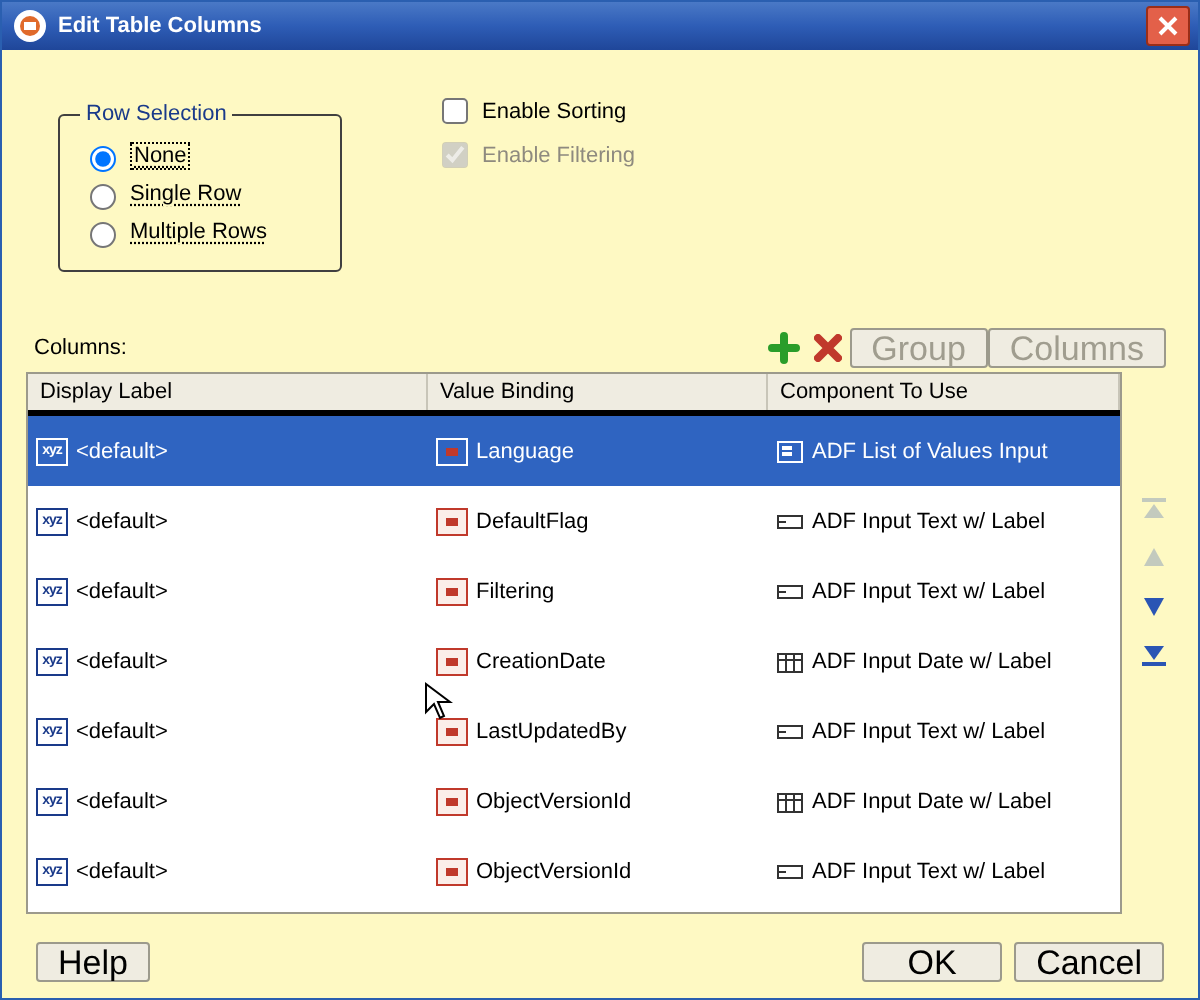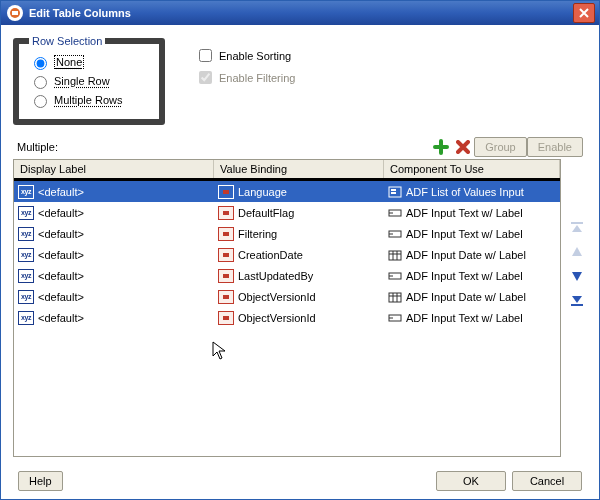--- a/index.html
+++ b/index.html
@@ -7,21 +7,21 @@
     font-family: "Segoe UI", Tahoma, Arial, sans-serif;
     font-size: 11px;
     background: #ece9d8;
     color: #000;
     overflow: hidden;
   }
   .window {
     width: 600px;
     height: 500px;
     box-sizing: border-box;
-    background: #ffffff;
+    background: #fef9c3;
     border: 1px solid #2a5fb0;
     display: flex;
     flex-direction: column;
   }
   .titlebar {
     height: 24px;
     background: linear-gradient(to bottom, #4a79c6 0%, #2e5db6 50%, #1f4699 100%);
     display: flex;
     align-items: center;
     padding: 0 4px 0 6px;
@@ -54,24 +54,24 @@
     display: flex;
     flex-direction: column;
     overflow: hidden;
   }
   .top-row {
     display: flex;
     gap: 30px;
     margin-bottom: 10px;
   }
   fieldset.row-selection {
-    border: 6px solid #404040;
+    border: 1px solid #404040;
     border-radius: 3px;
     padding: 4px 10px 8px 10px;
-    margin: 0;
+    margin: 16px;
     min-width: 120px;
   }
   fieldset.row-selection legend { color: #1a3a8a; padding: 0 3px; }
   .radio-row, .check-row {
     display: flex; align-items: center; gap: 4px; margin: 3px 0;
   }
   .radio-row label { text-decoration: underline dotted; text-underline-offset: 2px; }
   .radio-row label.focussed { border: 1px dotted #000; padding: 0 1px; }
   .checks { padding-top: 8px; }
   .disabled-text { color: #8e8a7f; }
@@ -82,21 +82,21 @@
   }
   .columns-bar .spacer { flex: 1; }
   .iconbtn {
     width: 18px; height: 18px;
     display: flex; align-items: center; justify-content: center;
     cursor: pointer;
     margin: 0 2px;
   }
   button.std {
     font-family: inherit;
-    font-size: 11px;
+    font-size: 17px;
     background: #efece1;
     border: 1px solid #9c9a8c;
     border-radius: 2px;
     height: 20px;
     padding: 0 10px;
     cursor: pointer;
   }
   button.std:disabled {
     color: #a09d8f;
     cursor: default;
@@ -125,21 +125,21 @@
     border-right: 1px solid #c8c5b8;
     box-sizing: border-box;
   }
   .c1 { width: 200px; }
   .c2 { width: 170px; }
   .c3 { flex: 1; }
   .grid-body { flex: 1; overflow: auto; }
   .row {
     display: flex;
     align-items: center;
-    height: 21px;
+    height: 35px;
   }
   .row.selected {
     background: #2f64c1;
     color: #fff;
   }
   .cell {
     padding: 1px 4px;
     display: flex;
     align-items: center;
     gap: 4px;
@@ -241,34 +241,34 @@
           <label>Enable Sorting</label>
         </div>
         <div class="check-row">
           <input type="checkbox" checked="" disabled="" style="">
           <label class="disabled-text">Enable Filtering</label>
         </div>
       </div>
     </div>
 
     <div class="columns-bar">
-      <span>Multiple:</span>
+      <span>Columns:</span>
       <span class="spacer"></span>
       <span class="iconbtn">
         <svg width="16" height="16" viewBox="0 0 16 16">
             <path d="M8 2 V14 M2 8 H14" stroke="#2a9d2a" stroke-width="4" stroke-linecap="round"></path>
           </svg>
       </span>
       <span class="iconbtn">
         <svg width="14" height="14" viewBox="0 0 14 14">
             <path d="M2 2 L12 12 M12 2 L2 12" stroke="#c0392b" stroke-width="4" stroke-linecap="round"></path>
           </svg>
       </span>
       <button class="std" disabled="">Group</button>
-      <button class="std" disabled="">Enable</button>
+      <button class="std" disabled="">Columns</button>
     </div>
 
     <div class="table-wrap">
       <div class="grid-area">
         <div class="grid-header">
           <div class="hcell c1">Display Label</div>
           <div class="hcell c2">Value Binding</div>
           <div class="hcell c3">Component To Use</div>
         </div>
         <div class="grid-body" id="grid-body">

